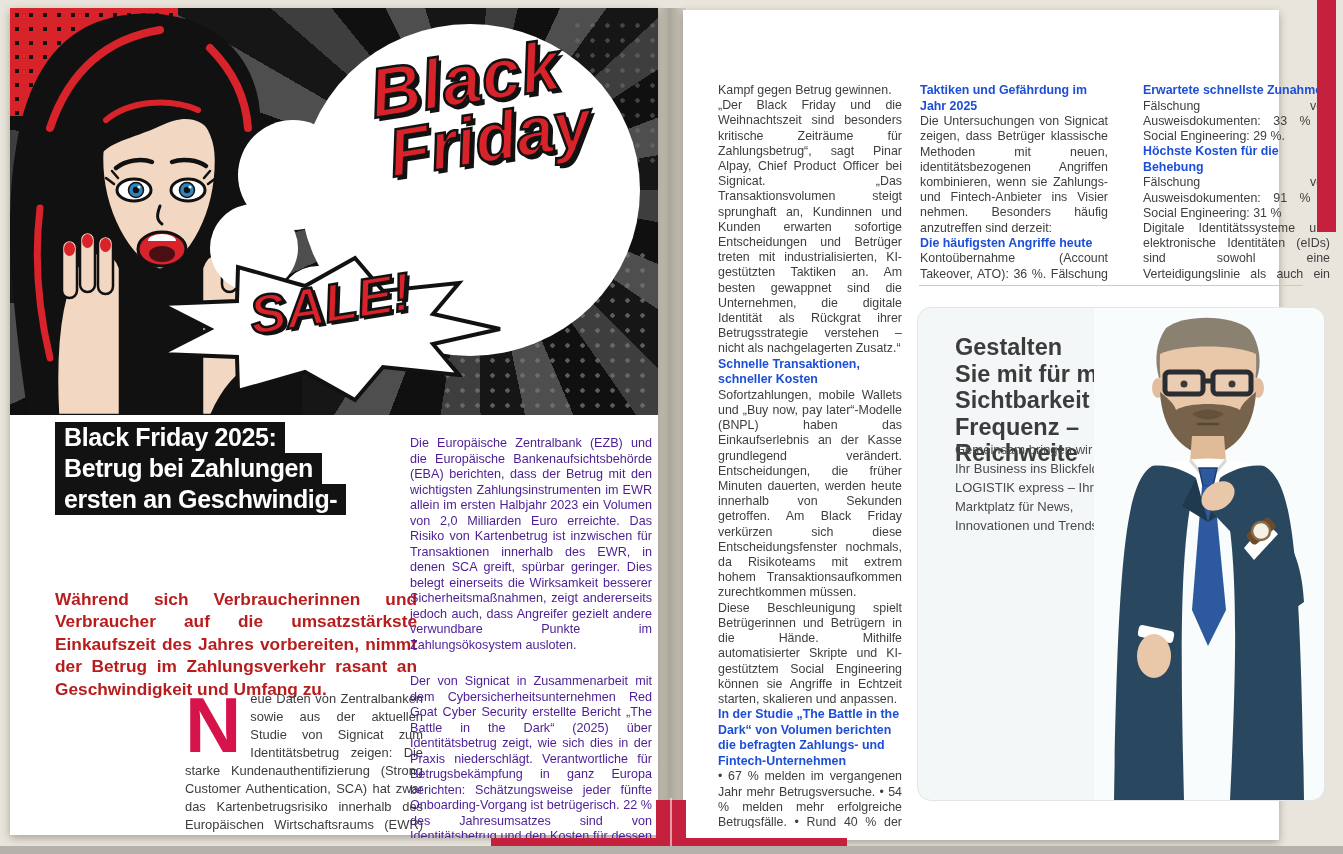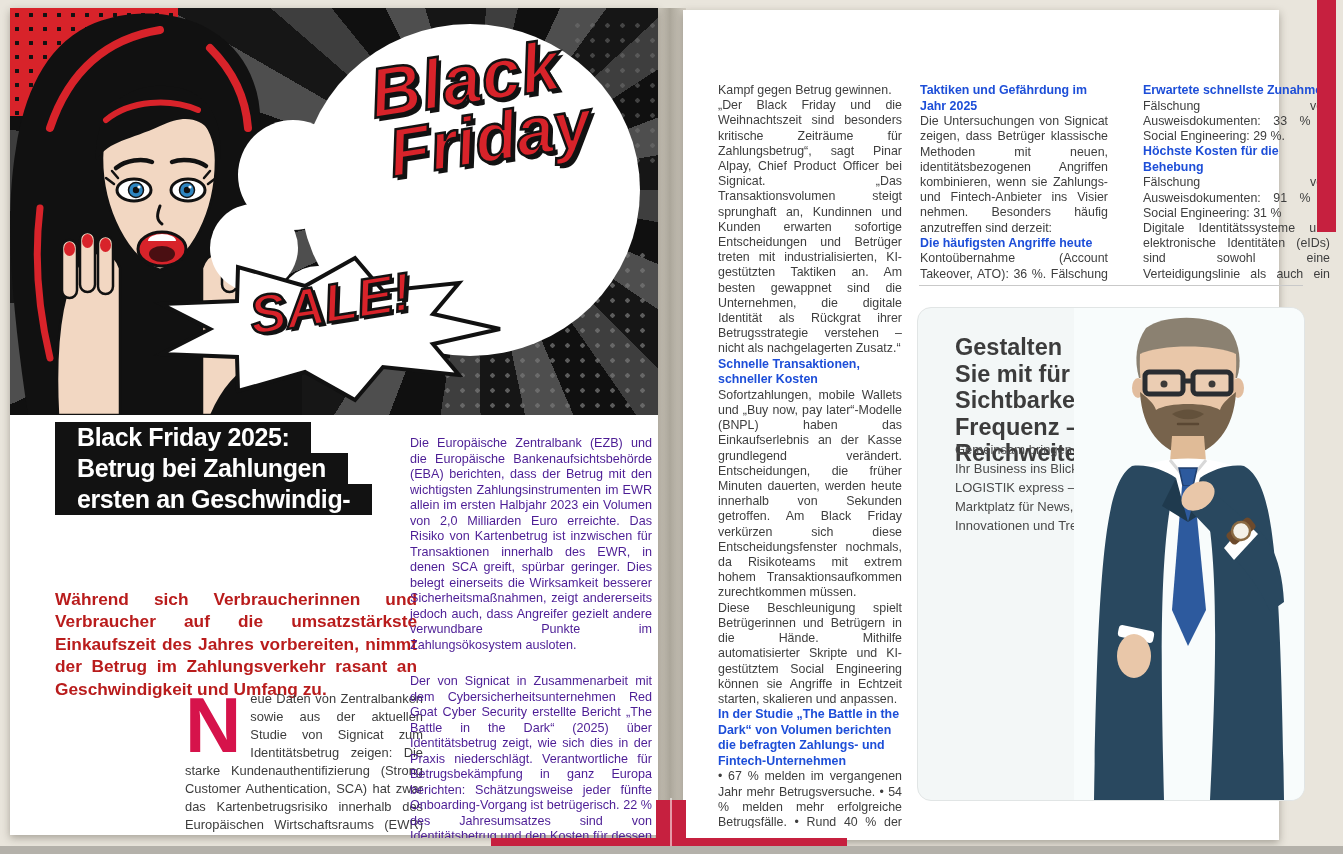--- a/index.html
+++ b/index.html
@@ -46,21 +46,21 @@
   .bf-line2{font-size:68px;margin-top:-8px;padding-left:30px;}
   .burst-svg{left:135px;top:243px;}
   .sale-text{left:185px;top:268px;width:270px;text-align:center;transform:rotate(-9deg);
         font-style:italic;font-weight:bold;font-size:54px;color:#d8232a;line-height:1;
         -webkit-text-stroke:2.5px #121212;text-shadow:3px 3px 0 #121212;}
   .woman-svg{left:0;top:0;}
 
   
   .headline{left:45px;top:414px;}
   .headline span{display:table;background:#121212;color:#fff;font-weight:bold;
-        font-size:25px;letter-spacing:-.4px;line-height:23px;padding:4px 22px;}
+        font-size:25px;letter-spacing:-.4px;line-height:23px;padding:4px 9px;}
   .standfirst{left:45px;top:580px;width:362px;max-height:120px;overflow:hidden;
         font-size:17.3px;font-weight:bold;line-height:1.3;color:#b91c1c;text-align:justify;}
   .lead{left:175px;top:682px;width:238px;height:148px;overflow:hidden;
         font-size:12.9px;line-height:18px;color:#3c3c3c;text-align:justify;}
   .dropcap{float:left;font-size:78px;line-height:60px;font-weight:bold;color:#d6134b;
         margin:5px 9px 0 0;}
   .colB{left:400px;top:428px;width:242px;height:402px;overflow:hidden;
         font-size:12.6px;line-height:15.5px;color:#4c1d95;text-align:justify;}
   .colB p{margin:0;}
   .colB p + p{margin-top:21px;}
@@ -72,21 +72,21 @@
   .rcol3{left:436px;top:73px;width:187px;height:200px;margin-left:24px;}
   .rcol p{margin:0;}
   .rh{font-weight:bold;color:#1d4ed8;line-height:15.6px;text-align:left;white-space:pre-line;}
   .mt-s{margin-top:8px;}
   .mt-m{margin-top:16px;}
   .mt-l{margin-top:22px;}
   .divider{left:236px;top:275px;width:384px;height:1px;background:#c9c9c9;}
 
   
   .adcard{left:234px;top:297px;width:386px;height:492px;background:#f3f7f7;
-        border:1px solid #e1e5e5;border-radius:14px;overflow:hidden;}
+        border:1px solid #e1e5e5;border-radius:14px;overflow:hidden;padding-left:20px;}
   .ad-heading{left:37px;top:26px;width:190px;font-size:23.5px;font-weight:bold;
         color:#3c3c3c;line-height:1.13;}
   .ad-body{left:37px;top:132px;width:155px;font-size:13px;line-height:19px;color:#4a4a4a;}
   .ad-photo{right:0;top:0;}
 </style>
 </head>
 <body>
 
 <div class="stage">
 

